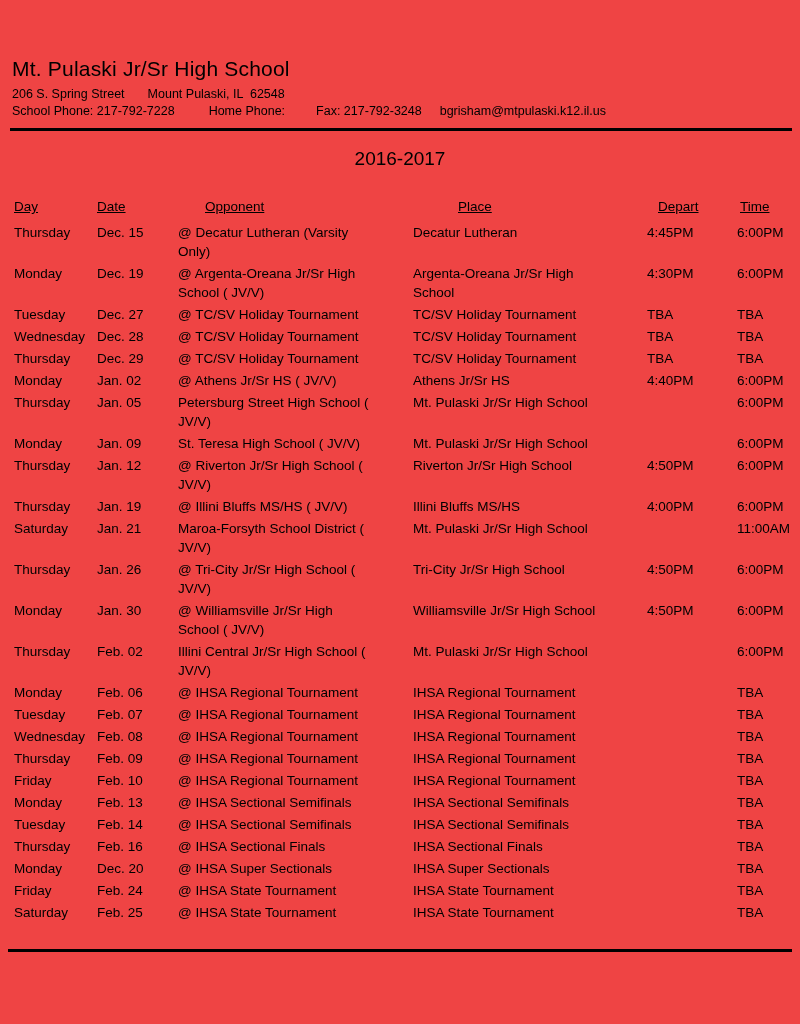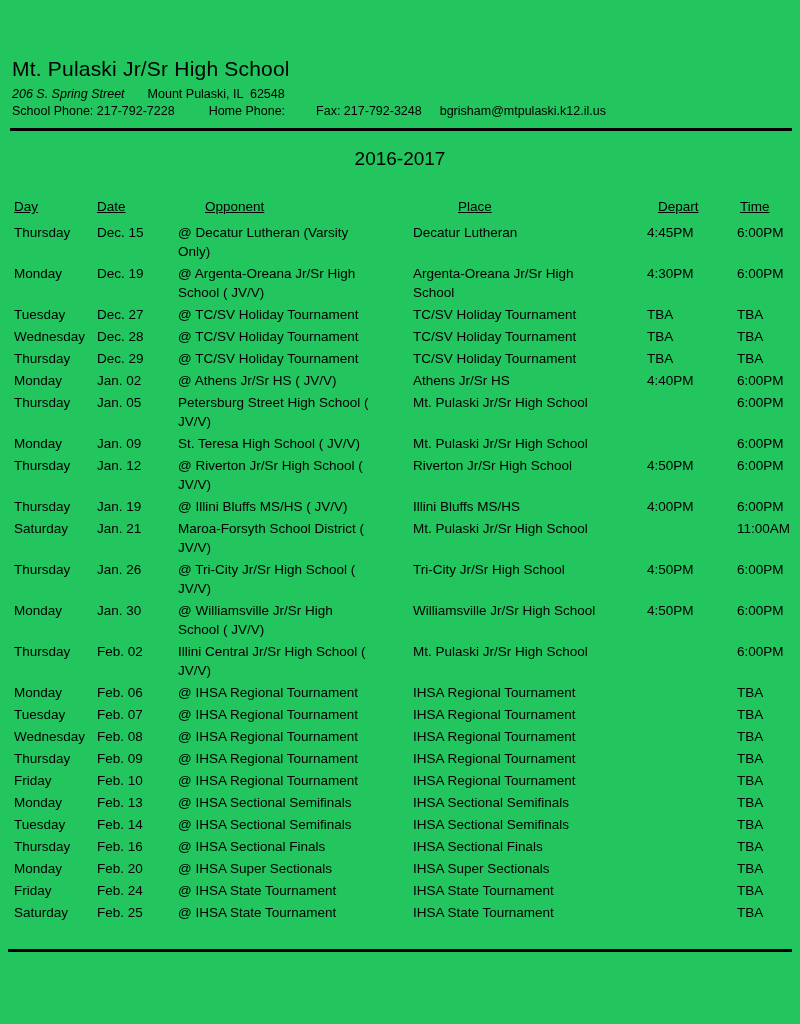--- a/index.html
+++ b/index.html
@@ -1,28 +1,28 @@
 <!DOCTYPE html>
 <html><head>
 <meta charset="utf-8">
 <style>
   * { margin:0; padding:0; box-sizing:border-box; }
   html,body { background:#ffffff; }
   .page {
     position:relative;
     width:800px; height:1024px;
-    background:#22c55e;
+    background:#ef4444;
     color:#000000;
     font-family:"Liberation Sans","DejaVu Sans",sans-serif;
     overflow:hidden;
   }
   .header { padding-top:57px; padding-left:12px; }
   .school-name { font-size:21px; line-height:24px; font-weight:normal; letter-spacing:0.2px; }
   .address-line { margin-top:6px; font-size:12.5px; line-height:14px; }
-  .address-line .street { margin-right:23px;font-style:italic; }
+  .address-line .street { margin-right:23px; }
   .ws-pre { white-space:pre; }
   .contact-line { margin-top:3px; font-size:12.5px; line-height:14px; }
   .contact-line .item-gap-a { margin-right:34px; }
   .contact-line .item-gap-b { margin-right:31px; }
   .contact-line .item-gap-c { margin-right:18px; }
   .rule-top { margin:10px 8px 0 10px; border:none; border-top:3px solid #000; height:0; }
   .title-block { margin-top:16px; text-align:center; font-size:19px; line-height:24px; }
   .schedule { margin-top:26px; margin-left:14px; }
   table.sched { border-collapse:collapse; table-layout:fixed; width:778px; font-size:13.5px; }
   table.sched th {
@@ -285,21 +285,21 @@
             <td class="c-day">Thursday</td>
             <td class="c-date">Feb. 16</td>
             <td class="c-opponent">@ IHSA Sectional Finals</td>
             <td class="c-place">IHSA Sectional Finals</td>
             <td class="c-depart"></td>
             <td class="c-time">TBA</td>
           </tr>
 
           <tr>
             <td class="c-day">Monday</td>
-            <td class="c-date">Feb. 20</td>
+            <td class="c-date">Dec. 20</td>
             <td class="c-opponent">@ IHSA Super Sectionals</td>
             <td class="c-place">IHSA Super Sectionals</td>
             <td class="c-depart"></td>
             <td class="c-time">TBA</td>
           </tr>
 
           <tr>
             <td class="c-day">Friday</td>
             <td class="c-date">Feb. 24</td>
             <td class="c-opponent">@ IHSA State Tournament</td>

